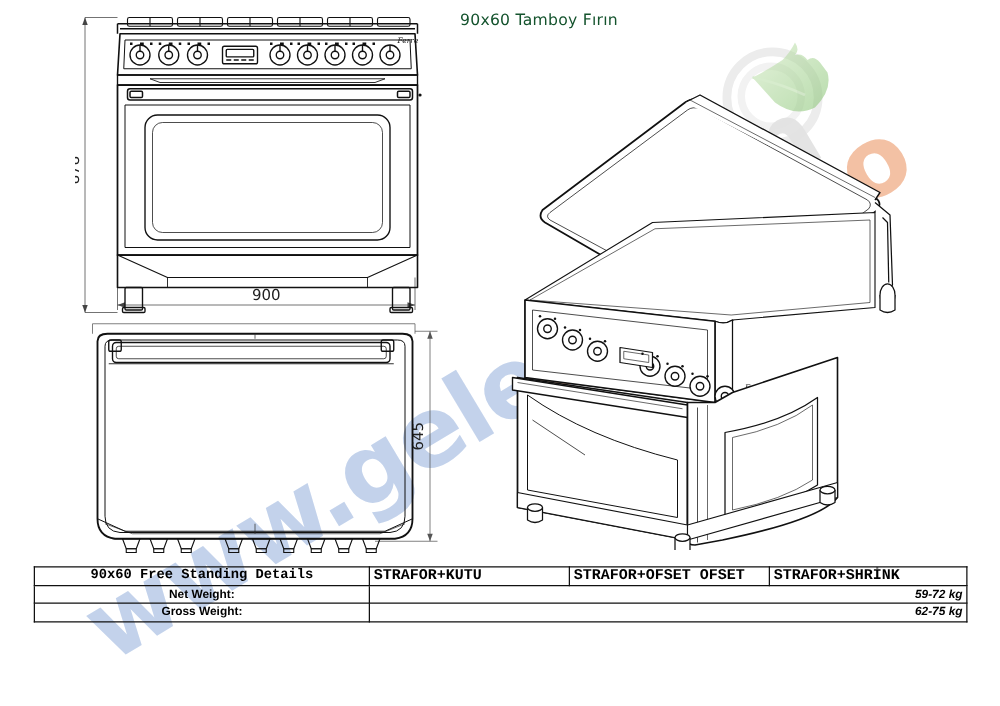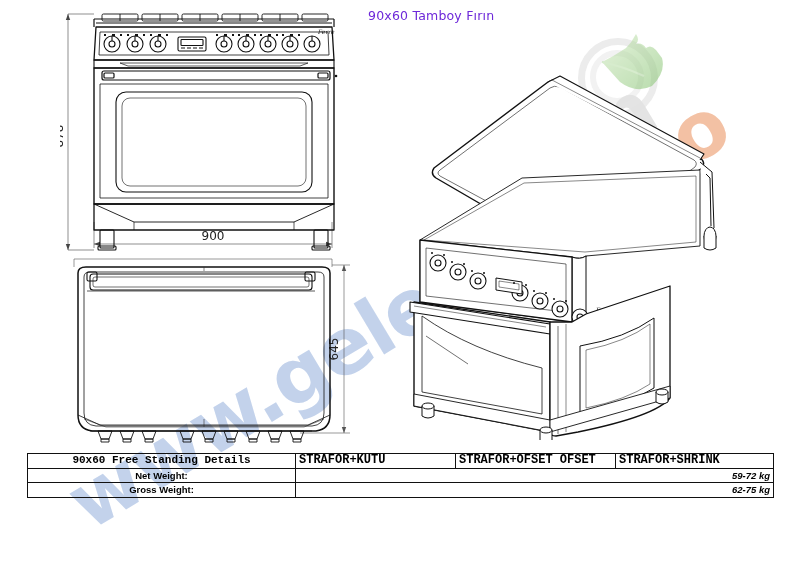--- a/index.html
+++ b/index.html
@@ -82,21 +82,21 @@
   #top-view     { left: 60px;  top: 255px; }
   #iso-view     { left: 400px; top: 50px;  }
 
   
   #title {
     position: absolute;
     left: 368px;
     top: 8px;
     font-family: "DejaVu Sans", sans-serif;
     font-size: 12.5px;
-    color: #6d28d9;
+    color: #14532d;
     letter-spacing: 0.2px;
     white-space: nowrap;
   }
 
   
   #spec-table-wrap {
     position: absolute;
     left: 27px;
     top: 453px;
     width: 746px;

